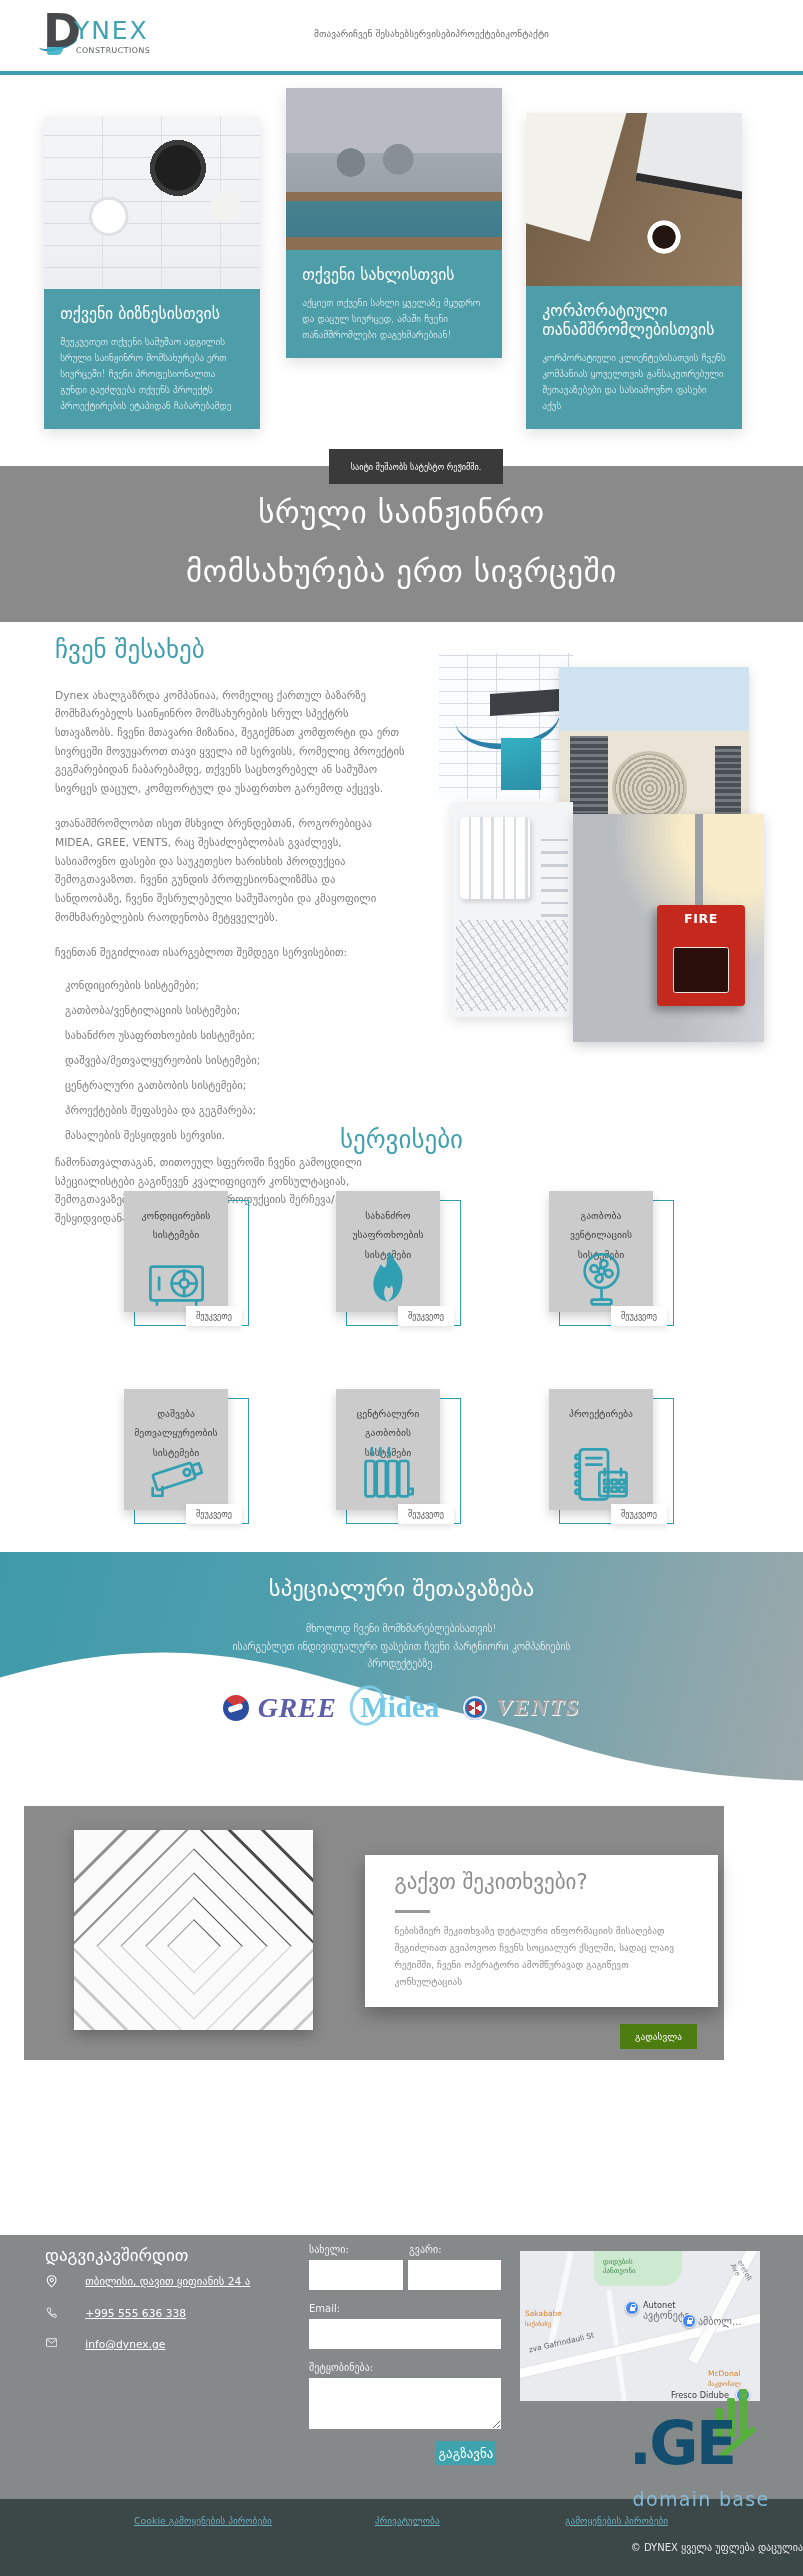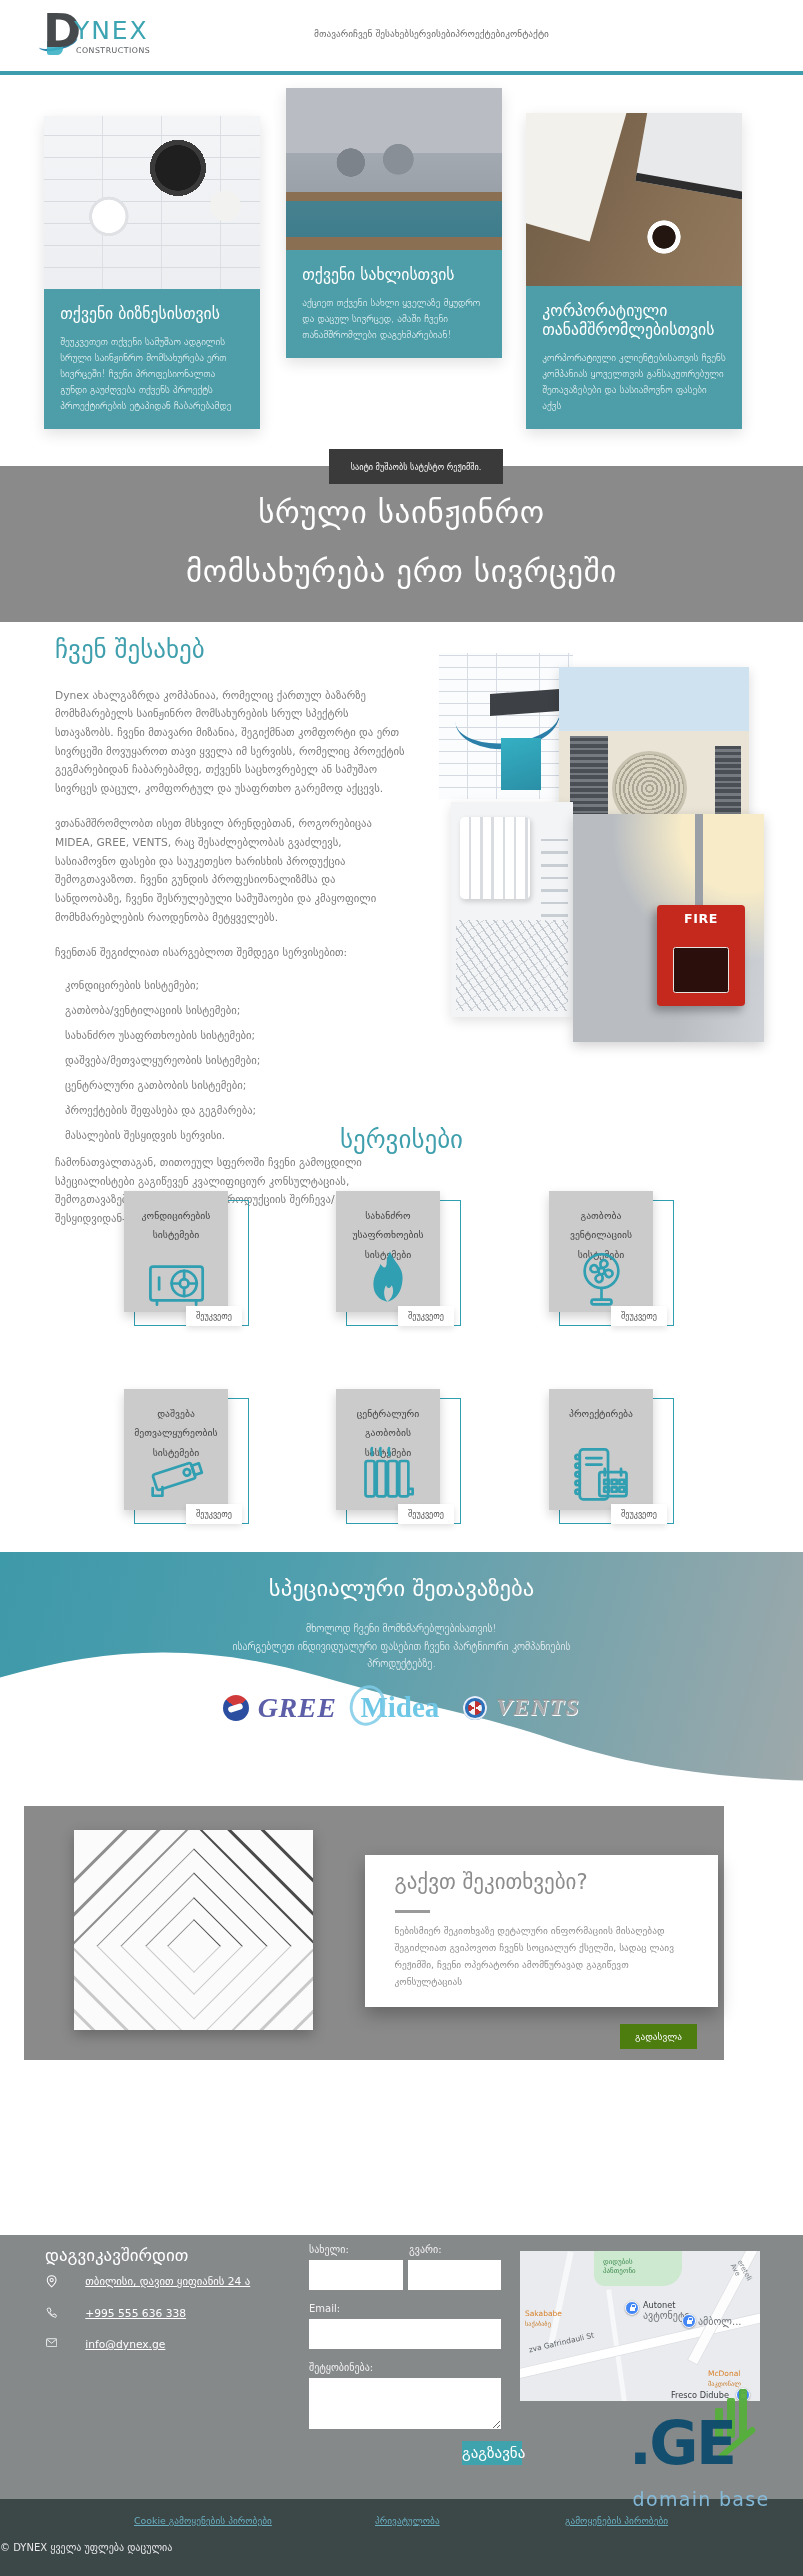--- a/index.html
+++ b/index.html
@@ -124,21 +124,21 @@
     display:flex; align-items:center; justify-content:center; cursor:pointer; }
 
   
   .footer { position:absolute; left:0; top:2235px; width:803px; height:264px; background:#85898a; color:#fff; }
   .f-title { position:absolute; left:45px; top:10px; font-size:17px; font-weight:400; }
   .f-row { position:absolute; left:46px; display:flex; gap:28px; }
   .f-link { color:#fff; font-size:10.7px; text-decoration:underline; cursor:pointer; }
   .f-label { position:absolute; font-size:10px; color:#f2f2f2; }
   .f-input { position:absolute; height:30px; background:#fff; border:none; font-size:10px; padding:0 6.3px; font-family:"DejaVu Sans", sans-serif; }
   .f-textarea { position:absolute; background:#fff; border:none; font-size:10px; padding:5px 6.3px; resize:both; font-family:"DejaVu Sans", sans-serif; }
-  .f-submit { position:absolute; left:462px; top:206px; width:60px; height:24px; background:#3fa3ad; color:#fff; border:none; font-size:15px; cursor:pointer; font-family:"DejaVu Sans", sans-serif; }
+  .f-submit { position:absolute; left:436px; top:206px; width:60px; height:24px; background:#3fa3ad; color:#fff; border:none; font-size:13px; cursor:pointer; font-family:"DejaVu Sans", sans-serif; }
   .map { position:absolute; left:520px; top:16.3px; width:240px; height:150px; background:#e9ebee; overflow:hidden; cursor:grab; }
   .map-park { position:absolute; left:74px; top:-5px; width:88px; height:40px; background:#cde9cf; border-radius:0 0 19px 11.3px; }
   .map-park-label { position:absolute; left:83px; top:6.3px; color:#3c8a4e; font-size:7px; line-height:1.3; width:50px; }
   .map-road-main { position:absolute; left:-25px; top:89px; width:301px; height:9.4px; background:#fff; box-shadow:0 0 0 0.6px #dadce0; transform:rotate(-13deg); }
   .map-road-ave { position:absolute; left:200px; top:-19px; width:10px; height:138px; background:#fdfdfd; box-shadow:0 0 0 0.6px #dadce0; transform:rotate(28deg); }
   .map-road-small { position:absolute; background:#f7f8f9; }
   .map-street1 { position:absolute; left:7.5px; top:87px; color:#5f6368; font-size:7.5px; transform:rotate(-13deg); }
   .map-street2 { position:absolute; left:207px; top:17.6px; color:#80868b; font-size:7px; transform:rotate(62deg); }
   .map-poi-orange { color:#d9822b; font-size:7.5px; position:absolute; line-height:1.25; }
   .map-poi-orange small { font-size:6.3px; color:#c97a28; }
@@ -152,21 +152,21 @@
   
   .watermark { position:absolute; left:620px; top:2404px; width:163px; height:110px; z-index:8; pointer-events:none; }
   .wm-bar { position:absolute; background:#56ae3c; border-radius:1.9px; opacity:.95; }
   .wm-diag { position:absolute; left:94px; top:36px; width:46px; height:6.3px; background:#56ae3c; transform:rotate(-40deg); border-radius:2.5px; }
   .wm-big { position:absolute; left:0; top:8.8px; font-size:60px; font-weight:bold; color:#0c4a6e; letter-spacing:-2.5px; line-height:1; opacity:.93;margin-left:9px; }
   .wm-sub { position:absolute; left:12.6px; top:84px; font-size:19px; color:#86bede; letter-spacing:1.3px; opacity:.95; }
 
   
   .bottombar { position:absolute; left:0; top:2499px; width:803px; height:77px; background:#3c4748; }
   .b-link { position:absolute; top:16.3px; color:#68aebf; font-size:9.4px; text-decoration:underline; cursor:pointer; }
-  .b-copy { position:absolute; left:0; top:43px; width:803px; text-align:left; color:#e8e8e8; font-size:10px; }
+  .b-copy { position:absolute; left:0; top:43px; width:803px; text-align:right; color:#e8e8e8; font-size:10px; }
 
   svg.icon-stroke { stroke:#2f9fb1; fill:none; stroke-width:5; stroke-linecap:round; stroke-linejoin:round; }
   .contact-icon { flex:0 0 11.3px; }
 </style>
 </head>
 <body>
 
 <div class="page">
 
   <div class="header">

